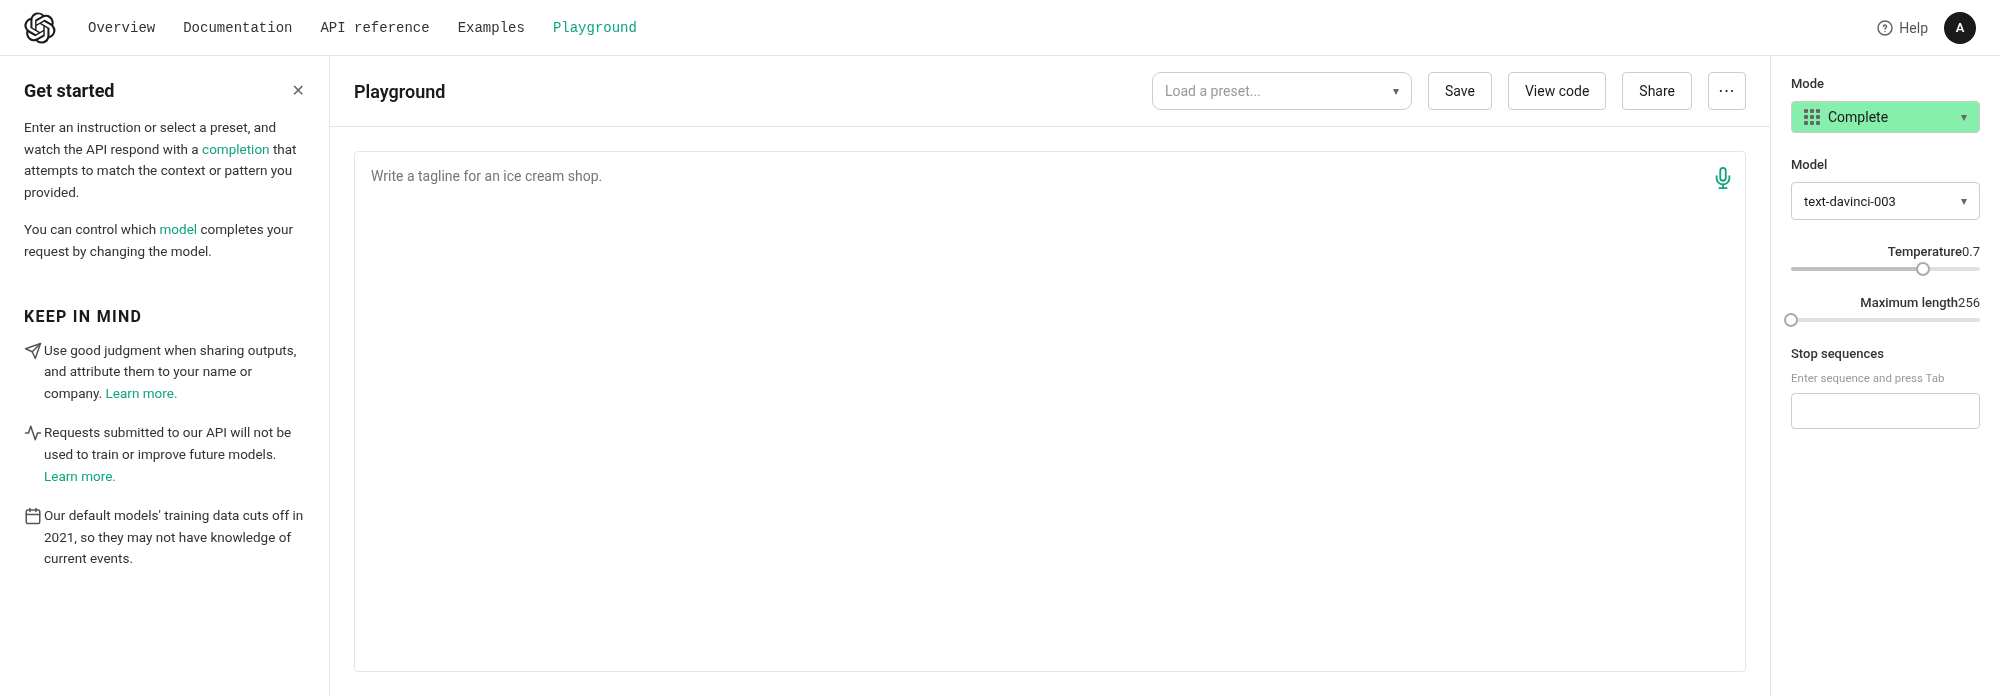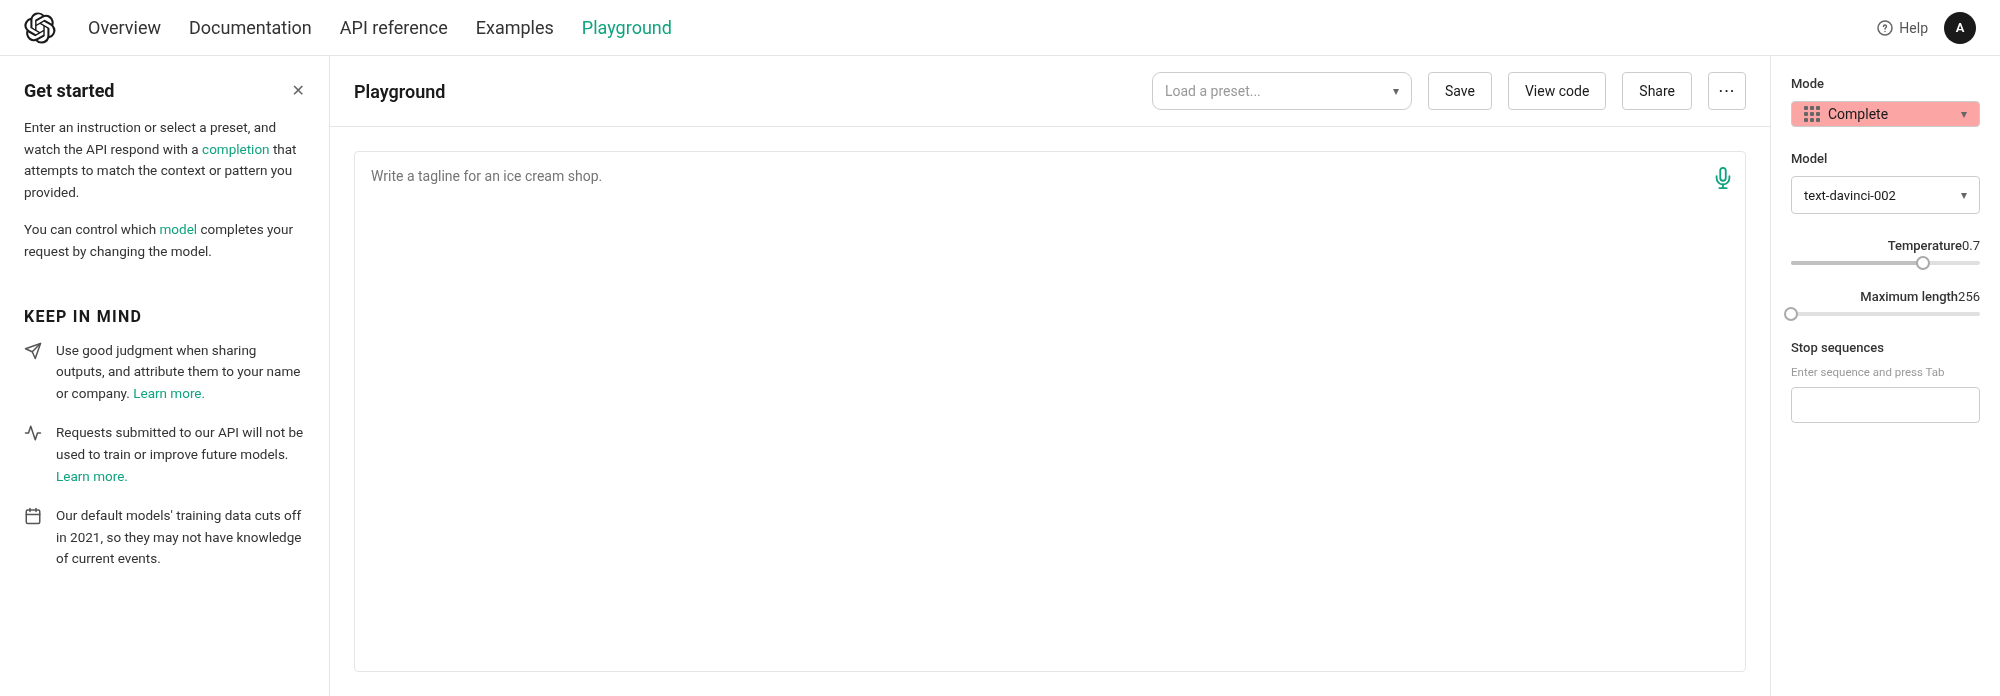--- a/index.html
+++ b/index.html
@@ -35,24 +35,25 @@
     }
 
     .nav-links {
       display: flex;
       align-items: center;
       gap: 28px;
       flex: 1;
     }
 
     .nav-link {
-      font-size: 18px;
+      font-size: 14px;
       color: #333;
       text-decoration: none;
       cursor: pointer;
+      font-family: Liberation Mono, monospace;
     }
 
     .nav-link.active {
       color: #10a37f;
     }
 
     .nav-right {
       display: flex;
       align-items: center;
       gap: 16px;
@@ -144,21 +145,20 @@
       letter-spacing: 0.08em;
       color: #1a1a1a;
       margin-bottom: 14px;
       text-transform: uppercase;
       margin-top: 44px;
     }
 
     .kim-item {
       display: flex;
       align-items: flex-start;
-      gap: 12px;
       margin-bottom: 18px;
     }
 
     .kim-icon {
       flex-shrink: 0;
       width: 20px;
       margin-top: 2px;
       color: #555;
     }
 
@@ -282,27 +282,27 @@
 
     .panel-label {
       font-size: 13px;
       font-weight: 500;
       color: #333;
       margin-bottom: 10px;
     }
 
     .mode-select {
       width: 100%;
-      height: 26px;
+      height: 32px;
       border: 1px solid #ccc;
       border-radius: 4px;
       padding: 0 12px;
       font-size: 14px;
       color: #1a1a1a;
-      background: #fca5a5;
+      background: #86efac;
       display: flex;
       align-items: center;
       justify-content: space-between;
       cursor: pointer;
     }
 
     .mode-select-left {
       display: flex;
       align-items: center;
       gap: 8px;
@@ -532,21 +532,21 @@
           </div>
           <span>Complete</span>
         </div>
         <span class="chevron-down">▾</span>
       </div>
     </div>
 
     <div class="panel-section">
       <div class="panel-label">Model</div>
       <div class="model-select">
-        <span>text-davinci-002</span>
+        <span>text-davinci-003</span>
         <span class="chevron-down">▾</span>
       </div>
     </div>
 
     <div class="panel-section">
       <div class="slider-row">
         <span class="panel-label" style="margin-bottom:0">Temperature</span>
         <span class="slider-value">0.7</span>
       </div>
       <div class="slider-track">

